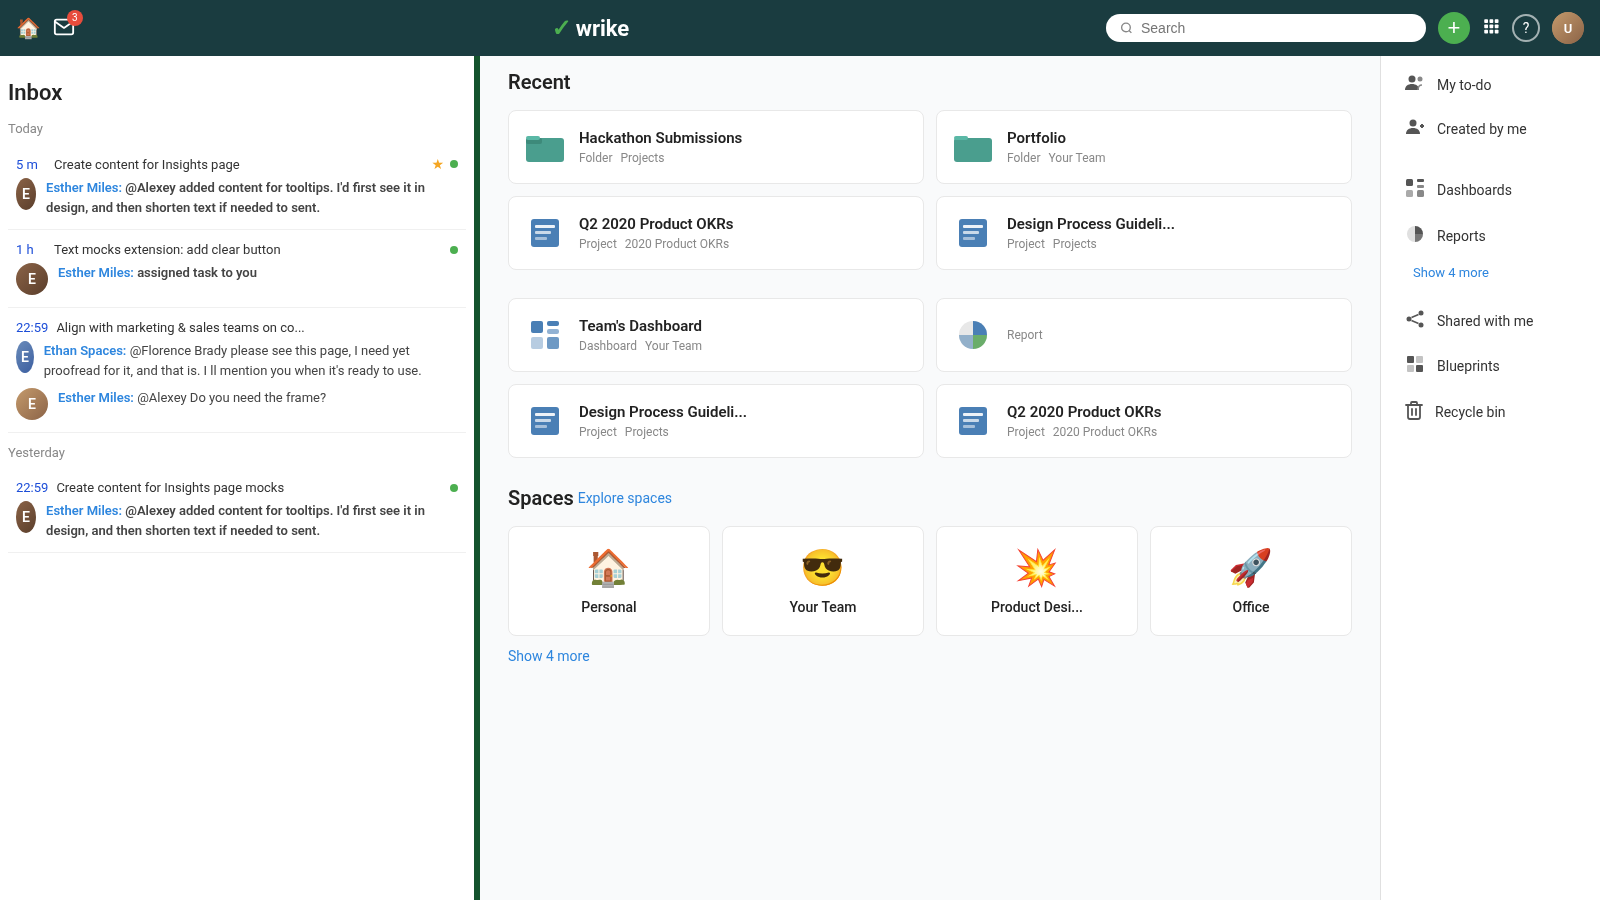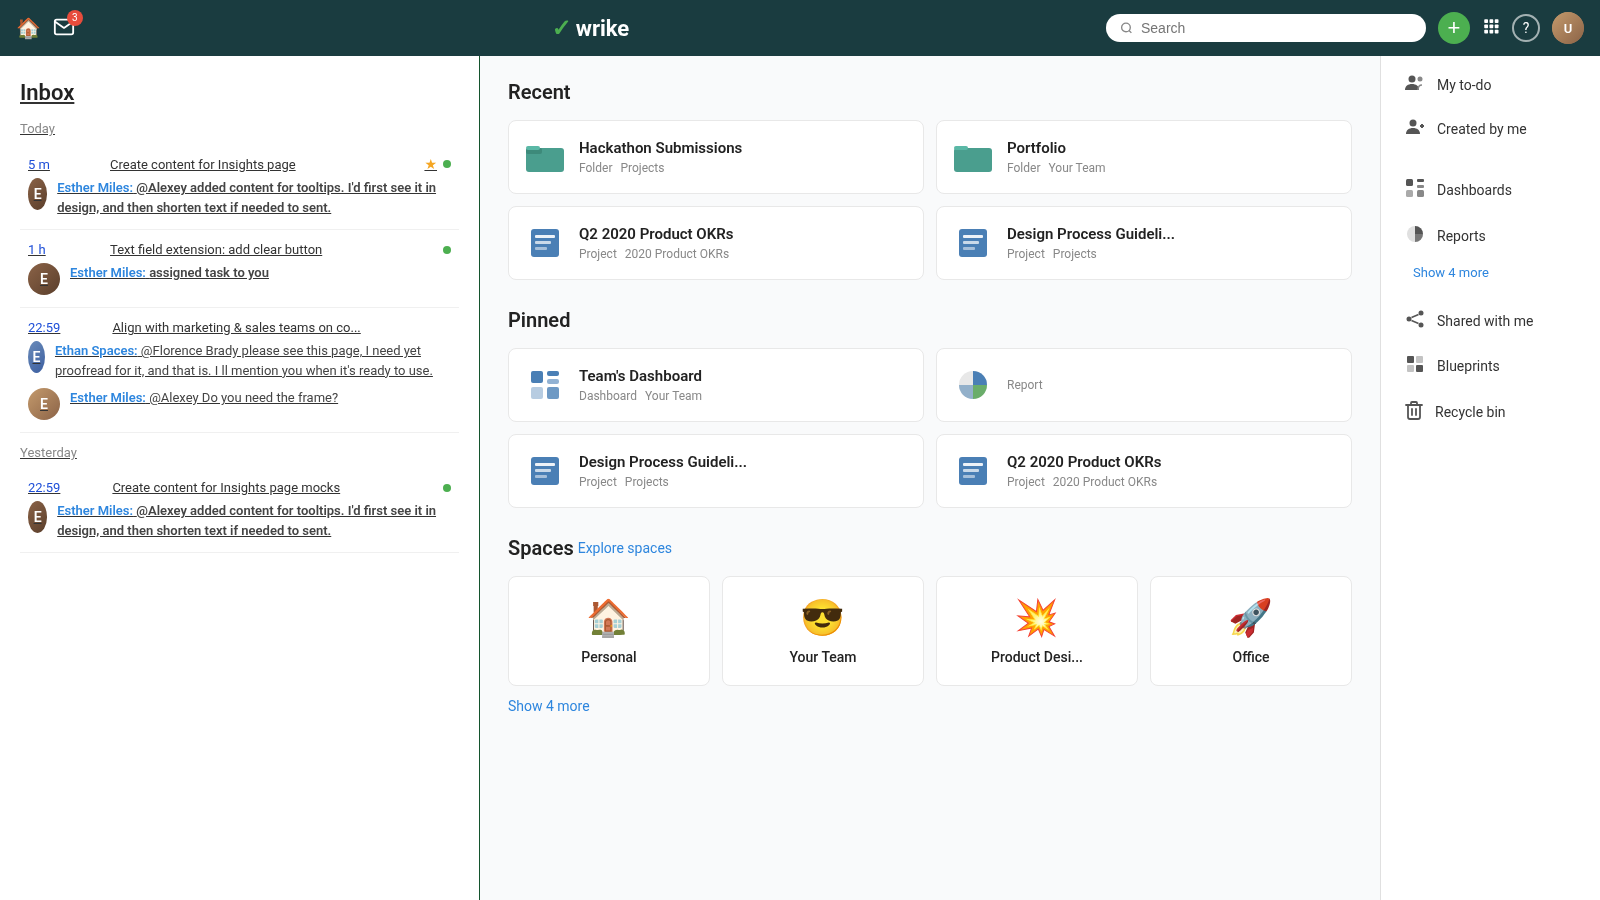--- a/index.html
+++ b/index.html
@@ -55,50 +55,49 @@
       display: flex;
       height: calc(100vh - 56px);
     }
 
     
     .inbox-panel {
       width: 480px;
       min-width: 480px;
       background: white;
       overflow-y: auto;
-      border-right: 1px solid #14532d;
-      padding: 24px 20px;
-      text-decoration: underline;
+      border-right: 6px solid #14532d;
+      padding: 24px 8px;
     }
     .inbox-title { font-size: 22px; font-weight: 600; margin-bottom: 16px; color: #222; }
     .date-label { font-size: 13px; color: #888; margin: 12px 0 8px; }
     .inbox-item {
       padding: 12px 8px;
       border-bottom: 1px solid #f0f0f0;
       cursor: pointer;
       position: relative;
     }
     .inbox-item-header {
       display: flex; align-items: center; gap: 8px; margin-bottom: 6px;
     }
     .inbox-time { font-size: 13px; color: #1d4ed8; min-width: 30px; }
-    .inbox-subject { font-size: 13px; color: #333; flex: 1; margin-left: 44px; }
+    .inbox-subject { font-size: 13px; color: #333; flex: 1; }
     .inbox-icons { display: flex; align-items: center; gap: 6px; }
     .star-icon { color: #f5a623; font-size: 14px; }
     .dot-icon { width: 8px; height: 8px; background: #4caf50; border-radius: 50%; }
     .inbox-body { display: flex; align-items: flex-start; gap: 10px; margin-top: 4px; }
     .inbox-text { font-size: 13px; color: #444; line-height: 1.5; }
     .inbox-text .username { color: #2e86de; font-weight: 600; }
     .inbox-text strong { font-weight: 600; }
 
     
     .center-panel {
       flex: 1;
       overflow-y: auto;
-      padding: 24px 28px;
+      padding: 14px 28px;
       background: #f9fafb;
     }
     .section-title { font-size: 20px; font-weight: 600; color: #222; margin-bottom: 16px; }
     .cards-grid {
       display: grid;
       grid-template-columns: 1fr 1fr;
       gap: 12px;
       margin-bottom: 28px;
     }
     .card {
@@ -254,21 +253,21 @@
         <div class="avatar-face esther">E</div>
         <div class="inbox-text">
           <span class="username">Esther Miles:</span> <strong>@Alexey added content for tooltips. I'd first see it in design, and then shorten text if needed to sent.</strong>
         </div>
       </div>
     </div>
 
     <div class="inbox-item">
       <div class="inbox-item-header">
         <span class="inbox-time">1 h</span>
-        <span class="inbox-subject">Text field extension: add clear button</span>
+        <span class="inbox-subject">Text mocks extension: add clear button</span>
         <div class="inbox-icons">
           <span class="dot-icon"></span>
         </div>
       </div>
       <div class="inbox-body">
         <div class="avatar-face esther">E</div>
         <div class="inbox-text">
           <span class="username">Esther Miles:</span> <strong>assigned task to you</strong>
         </div>
       </div>
@@ -369,21 +368,20 @@
           </svg>
         </div>
         <div class="card-info">
           <div class="card-name">Design Process Guideli...</div>
           <div class="card-meta"><span>Project</span><span>Projects</span></div>
         </div>
       </div>
     </div>
 
     <div class="pinned-section">
-      <h2 class="section-title">Pinned</h2>
       <div class="cards-grid">
 
         <div class="card">
           <div class="card-icon">
             <svg width="36" height="36" viewBox="0 0 36 36">
               <rect x="4" y="4" width="12" height="12" rx="2" fill="#4a7fb5"></rect>
               <rect x="20" y="4" width="12" height="5" rx="2" fill="#4a7fb5"></rect>
               <rect x="20" y="12" width="12" height="5" rx="2" fill="#4a7fb5" opacity="0.6"></rect>
               <rect x="4" y="20" width="12" height="12" rx="2" fill="#4a7fb5" opacity="0.4"></rect>
               <rect x="20" y="20" width="12" height="12" rx="2" fill="#4a7fb5" opacity="0.8"></rect>

